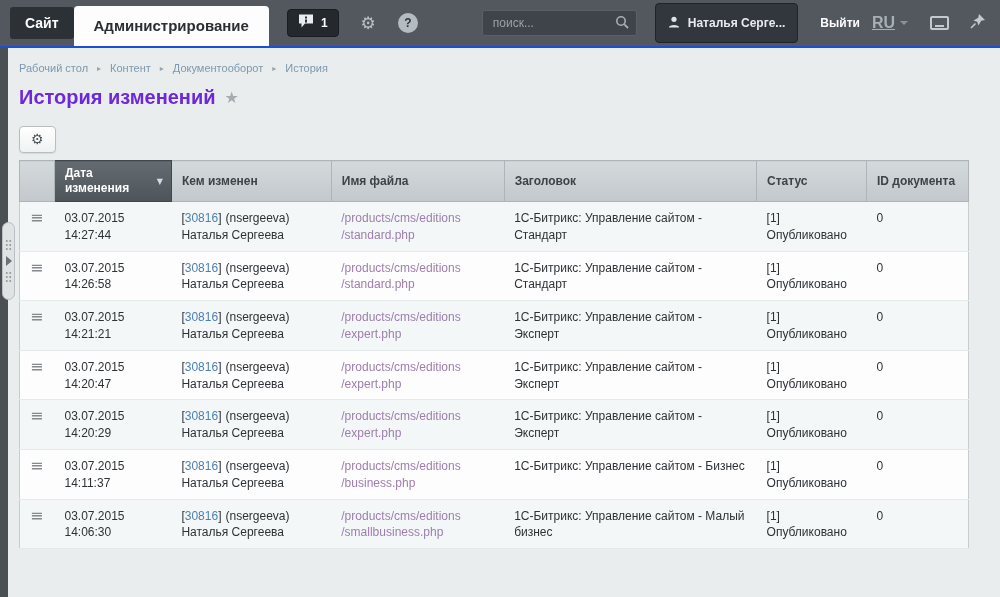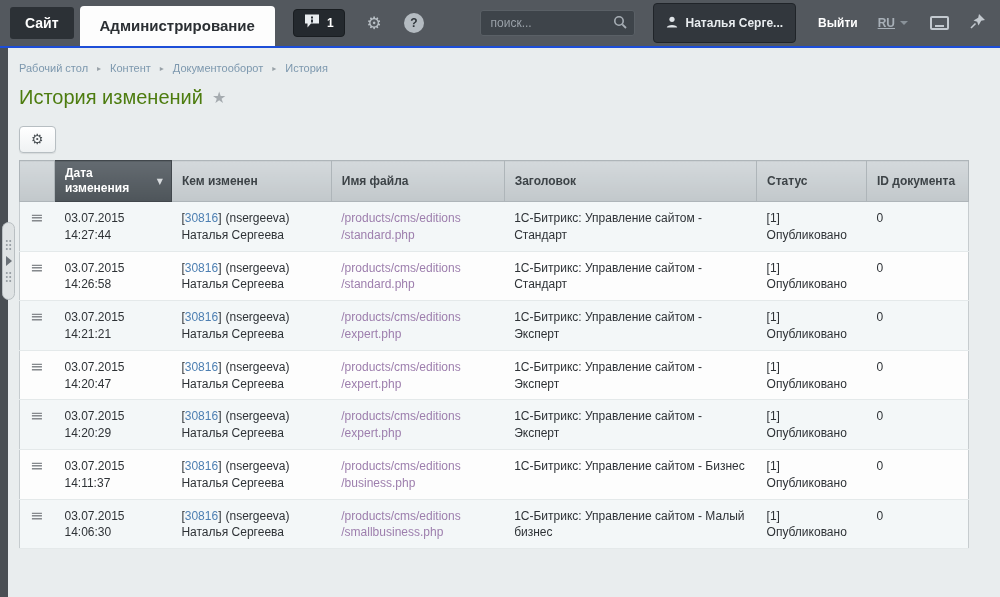--- a/index.html
+++ b/index.html
@@ -5,39 +5,39 @@
   * { margin:0; padding:0; box-sizing:border-box; }
   html,body { width:1000px; height:597px; overflow:hidden; }
   body { background:#e9edee; font-family:"Liberation Sans", sans-serif; color:#2e3236; }
   .uni { font-family:"DejaVu Sans", sans-serif; }
 
   
   .topbar { height:46px; background:#53585e; display:flex; align-items:center; position:relative; }
   .tab-site { margin-left:10px; background:#2c3136; border-radius:3px; padding:0 15px; height:32px;
               line-height:32px; color:#fff; font-weight:bold; font-size:14px; cursor:pointer; }
   .tab-admin { align-self:flex-end; height:40px; line-height:40px; background:#fdfdfd;
-               border-radius:4px 4px 0 0; padding:0 20px; margin-left:6px; color:#2b2f33;
+               border-radius:4px 4px 0 0; padding:0 20px; margin-left:0; color:#2b2f33;
                font-weight:bold; font-size:15px; cursor:pointer; }
   .notif-btn { margin-left:18px; background:#24292e; border:1px solid #191d21; border-radius:4px;
                height:28px; display:flex; align-items:center; gap:7px; padding:0 10px; cursor:pointer; }
   .notif-count { color:#fff; font-size:12px; font-weight:bold; }
   .bar-icon { margin-left:22px; cursor:pointer; }
   .gear-glyph { font-size:17px; color:#b9c0c6; line-height:1; }
   .help-circle { width:20px; height:20px; border-radius:50%; background:#b4bbc1; color:#2f353a;
                  font-weight:bold; font-size:12px; display:flex; align-items:center; justify-content:center; }
   .search-wrap { margin-left:auto; position:relative; }
   .search-input { width:155px; height:26px; background:#3e444a; border:1px solid #5a6066; border-radius:3px;
                   color:#c3cad0; font-size:12px; padding:0 28px 0 10px; outline:none; }
   .search-input::placeholder { color:#9aa1a8; }
   .search-icon { position:absolute; right:7px; top:5px; }
   .user-btn { margin-left:18px; background:#32373d; border:1px solid #202429; border-radius:4px; height:40px;
               display:flex; align-items:center; gap:8px; padding:0 12px; color:#e8ecef; font-weight:bold;
               font-size:12px; cursor:pointer; }
   .logout { margin-left:22px; color:#ffffff; font-size:12px; font-weight:bold; cursor:pointer; }
-  .lang { margin-left:20px; color:#a7afb7; font-size:12px; font-weight:bold; display:flex; align-items:center;
+  .lang { margin-left:12px; color:#a7afb7; font-size:16px; font-weight:bold; display:flex; align-items:center;
           gap:5px; cursor:pointer;text-decoration:underline; }
   .caret { width:0; height:0; border-left:4px solid transparent; border-right:4px solid transparent;
            border-top:4px solid #8a9299; }
   .monitor-icon { margin-left:22px; width:19px; height:14px; border:2px solid #c3c9cf; border-radius:2px;
                   position:relative; cursor:pointer; }
   .monitor-icon::after { content:""; position:absolute; left:3px; bottom:1px; width:9px; height:2px; background:#c3c9cf; }
   .pin-wrap { margin-left:20px; margin-right:14px; cursor:pointer; }
 
   
   .side-strip { position:absolute; left:0; top:46px; bottom:0; width:8px; background:#4a4f54; }
@@ -49,21 +49,21 @@
   .tri-right { width:0; height:0; border-top:5px solid transparent; border-bottom:5px solid transparent;
                border-left:6px solid #6a7177; }
 
   
   .content { position:absolute; left:0; top:46px; right:0; bottom:0; padding-left:19px;
              border-top:2px solid #1d4ed8; }
   .breadcrumb { padding-top:14px; font-size:11px; color:#7d98ae; display:flex; align-items:center; }
   .crumb { cursor:pointer; }
   .crumb-sep { color:#99a2a8; font-size:8px; margin:0 9px; }
   .page-title-row { margin-top:12px; display:flex; align-items:center; }
-  .page-title { font-size:20px; font-weight:normal; color:#4d7c0f; }
+  .page-title { font-size:20px; font-weight:bold; color:#6d28d9; }
   .fav-star { font-size:16px; color:#a5abaf; margin-left:9px; cursor:pointer; }
 
   .filter-bar { margin-top:13px; width:600px; height:37px; background:#dde6e8; display:flex;
                 align-items:center; padding-left:10px; position:relative; }
   .btn { background:linear-gradient(#ffffff,#eff2f3); border:1px solid #b7bec2; border-radius:4px;
          font-size:13px; color:#2f3438; padding:6px 16px; cursor:pointer;
          box-shadow:0 1px 1px rgba(0,0,0,0.08); font-family:"Liberation Sans",sans-serif; }
   .btn-plus { padding:5px 12px; font-size:15px; font-weight:bold; color:#4a5054; margin-left:8px; }
   .filter-win-icon { position:absolute; right:14px; top:12px; width:14px; height:12px;
                      border:1px solid #98a2a7; background:#c6cfd3; cursor:pointer; }

